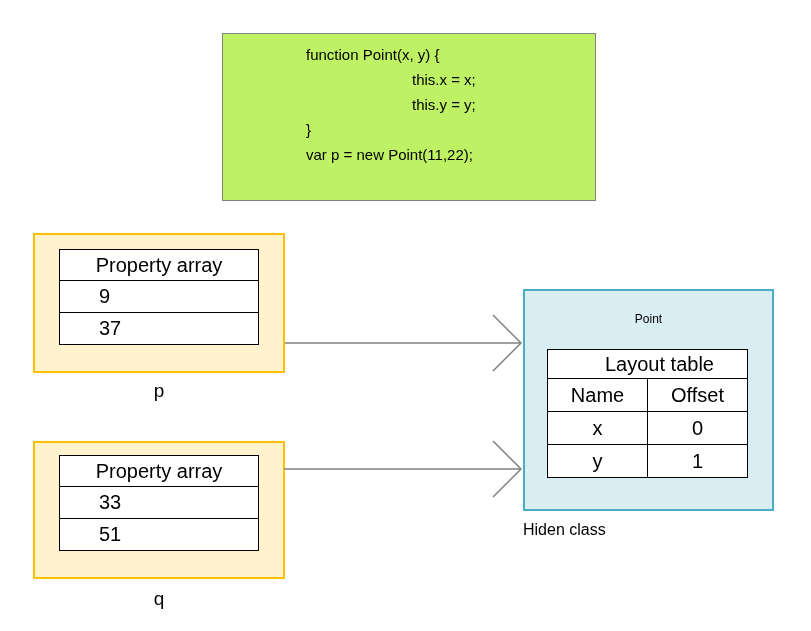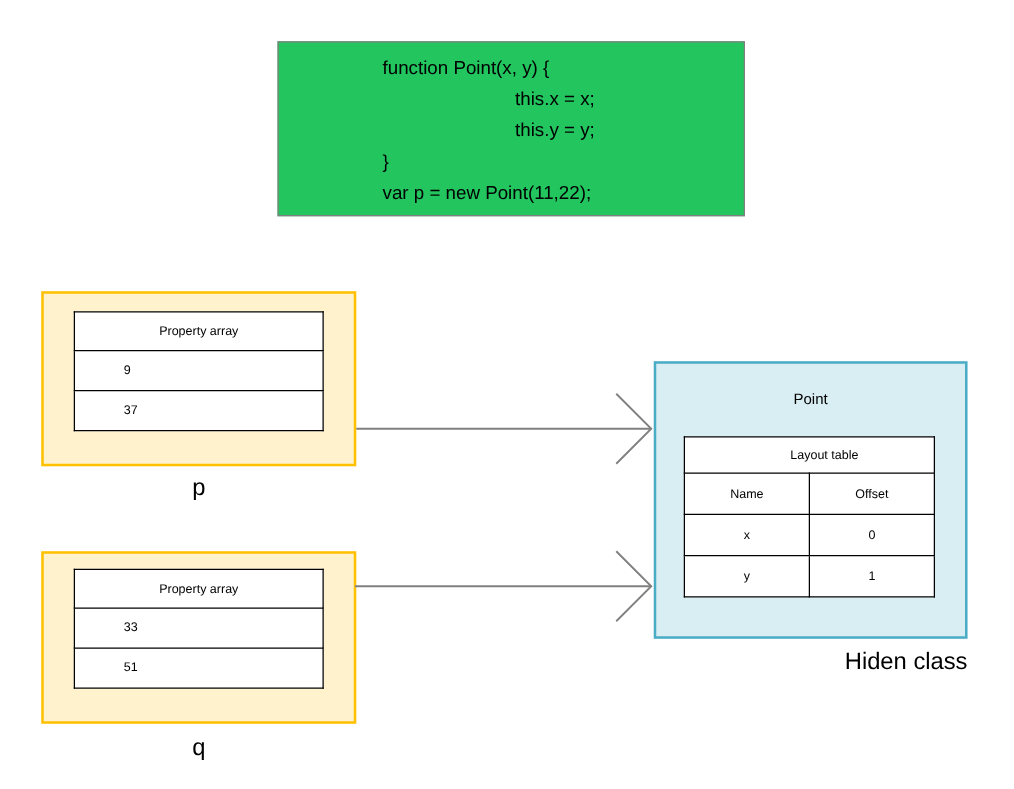--- a/index.html
+++ b/index.html
@@ -11,44 +11,44 @@
     width: 811px;
     height: 631px;
     background: #ffffff;
     overflow: hidden;
   }
 
   
   .code-box {
     position: absolute;
     left: 222px; top: 33px;
-    width: 374px; height: 140px;
+    width: 374px; height: 168px;
     border: 1px solid #808080;
-    background: #22c55e;
+    background: #bef264;
     padding: 8px 0 0 83px;
   }
   .code-line {
     font-size: 15px;
     line-height: 25px;
     white-space: pre;
   }
   .code-line.indent { margin-left: 106px; }
 
   
   .obj-box {
     position: absolute;
     width: 252px; height: 140px;
     background: #FFF2CC;
     border: 2px solid #FFC000;
   }
   .obj-box.p { left: 33px; top: 233px; }
   .obj-box.q { left: 33px; top: 441px; height: 138px; }
 
   table { border-collapse: collapse; table-layout: fixed; position: absolute; background: #ffffff; }
-  td { border: 1.5px solid #000000; font-size: 10px; margin-left: 20px; }
+  td { border: 1.5px solid #000000; font-size: 20px; margin-left: 20px; }
 
   .prop-table { width: 200px; }
   .prop-table.p { left: 59px; top: 249px; }
   .prop-table.q { left: 59px; top: 455px; }
   .prop-table td { height: 32px; }
   .prop-table tr.hdr td { text-align: center; height: 31px; }
   .prop-table td.val { text-align: left; padding-left: 39px; }
 
   .obj-label {
     position: absolute;
@@ -78,22 +78,22 @@
     line-height: 22px;
   }
   .layout-table { left: 547px; top: 349px; width: 201px; }
   .layout-table td { text-align: center; height: 33px; }
   .layout-table tr.hdr td { height: 29px; padding-left: 24px; }
 
   .class-caption {
     position: absolute;
     left: 523px; top: 519px;
     width: 251px;
-    text-align: right;
-    font-size: 19px;
+    text-align: left;
+    font-size: 16px;
     line-height: 22px;
   }
 
   
   svg.arrows {
     position: absolute;
     left: 0; top: 0;
     width: 811px; height: 631px;
     pointer-events: none;
   }

